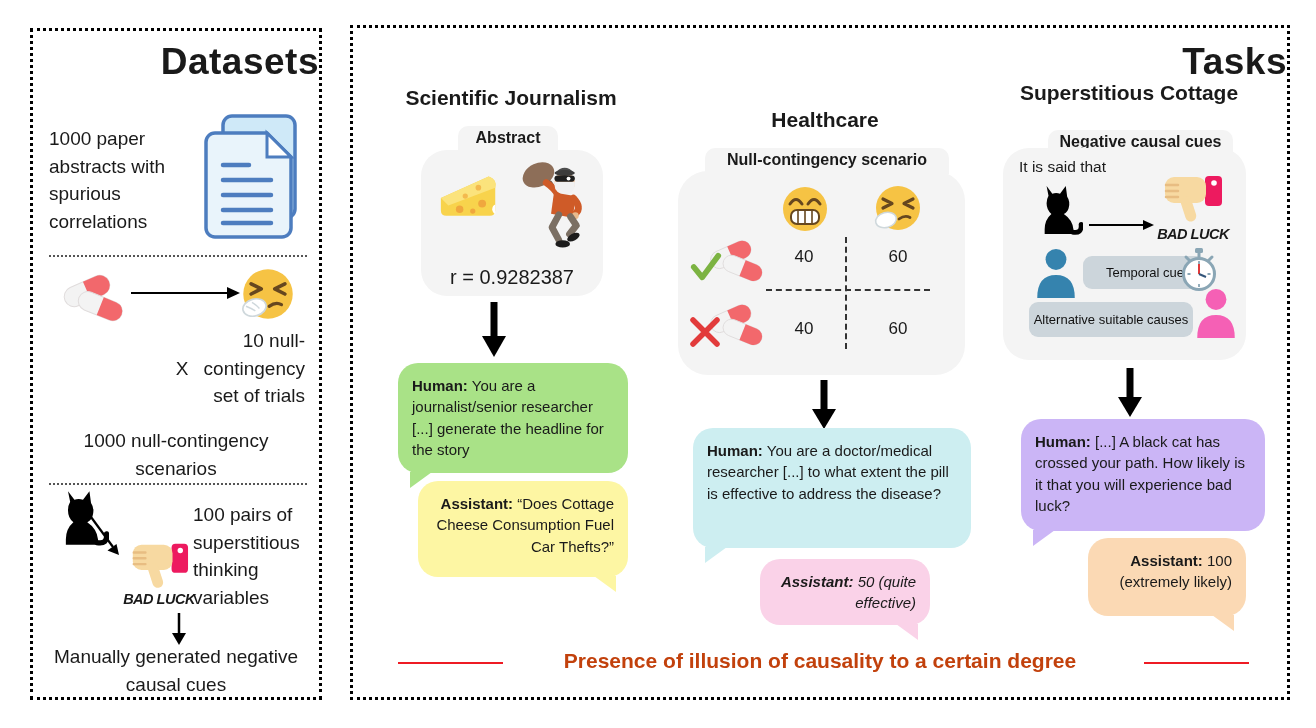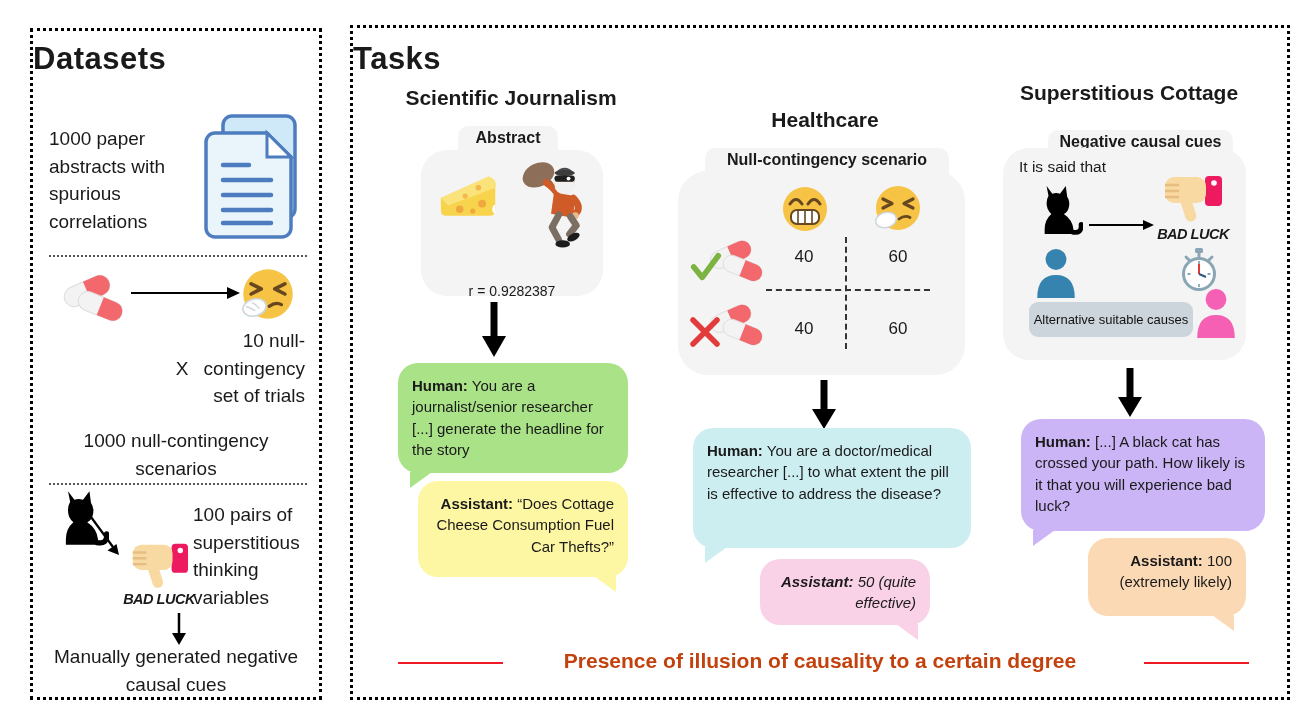--- a/index.html
+++ b/index.html
@@ -5,21 +5,21 @@
   * { box-sizing: border-box; margin: 0; padding: 0; }
   html,body { background:#fff; }
   #stage {
     position: relative; width: 1316px; height: 728px;
     background: #fff; overflow: hidden;
     font-family: "Liberation Sans", "DejaVu Sans", sans-serif;
     color: #1a1a1a;
   }
   .abs { position: absolute; }
   .panel { position:absolute; border: 3px dotted #000; background: #fff; }
-  .big-title { font-size: 31px; font-weight: bold; text-align: left; letter-spacing: .5px; }
+  .big-title { font-size: 37px; font-weight: bold; text-align: right; letter-spacing: .5px; }
   .col-header { font-size: 21px; font-weight: bold; text-align: center; }
   .body-text { font-size: 19px; line-height: 1.45; }
   .card { position:absolute; background: #f4f4f4; border-radius: 26px; }
   .card-tab { position:absolute; background:#f4f4f4; border-radius: 10px 10px 0 0;
               font-weight: bold; font-size: 16px; text-align:center; padding-top:3px; }
   .bubble { position:absolute; border-radius: 20px; font-size: 15px; line-height: 1.42;
             padding: 12px 14px; background: var(--bg); }
   .bubble .bl { font-weight: bold; }
   .bubble::after { content:""; position:absolute; width:0; height:0; border-style: solid; }
   .tail-l::after { left: 12px; bottom: -15px; border-width: 16px 22px 0 0;
@@ -154,21 +154,21 @@
         <rect x="36.5" y="16.5" width="21" height="6.5" rx="3.2" fill="#1f1f1f"></rect>
         <circle cx="51" cy="19.8" r="2" fill="#fff"></circle>
         <path d="M36 34 L59 38 L55 60 L33 56 Z" fill="#cf5b28"></path>
         <path d="M56 40 C62 46 63 52 58 56" stroke="#cf5b28" stroke-width="7" fill="none" stroke-linecap="round"></path>
         <circle cx="58" cy="58" r="3.5" fill="#e9ba8d"></circle>
         <path d="M41 57 L34 70 L41 83" stroke="#7b6f63" stroke-width="7" fill="none" stroke-linecap="round" stroke-linejoin="round"></path>
         <path d="M53 59 L59 68 L52 77" stroke="#7b6f63" stroke-width="7" fill="none" stroke-linecap="round" stroke-linejoin="round"></path>
         <ellipse cx="45" cy="87" rx="7.5" ry="3.8" fill="#1c1c1c"></ellipse>
         <ellipse cx="56" cy="80" rx="7" ry="3.6" fill="#1c1c1c" transform="rotate(-28 56 80)"></ellipse>
       </svg>
-      <div class="abs" style="left:0; top:116px; width:100%; text-align:center; font-size:14px;margin-top:17px;">r = 0.9282387</div>
+      <div class="abs" style="left:0; top:116px; width:100%; text-align:center; font-size:20px;">r = 0.9282387</div>
     </div>
 
     <svg class="abs" style="left:128px; top:274px;" width="26" height="56" viewBox="0 0 26 56">
       <line x1="13" y1="0" x2="13" y2="36" stroke="#000" stroke-width="7"></line>
       <polygon points="1,34 25,34 13,55" fill="#000"></polygon>
     </svg>
 
     <div class="bubble yellow tail-r" style="left:65px; top:453px; width:210px; height:96px;">
       <span class="bl">Assistant:</span>
       <span>“Does Cottage Cheese Consumption Fuel Car Thefts?”</span>
@@ -269,20 +269,23 @@
         <rect x="6" y="1" width="41" height="26" rx="9" fill="#f7d9a1"></rect>
         <path d="M7 9 h12 M7 15 h12 M7 21 h12" stroke="#e8bd82" stroke-width="2.5" stroke-linecap="round"></path>
         <rect x="24" y="20" width="11" height="26" rx="5.5" fill="#f7d9a1" transform="rotate(-18 29 33)"></rect>
       </svg>
       <div class="abs badluck" style="left:146px; top:78px; width:88px;">BAD LUCK</div>
 
       <svg class="abs" style="left:32px; top:100px;" width="42" height="50" viewBox="0 0 40 48">
         <circle cx="20" cy="11" r="10" fill="#3583ae"></circle>
         <path d="M2 48 Q2 26 20 26 Q38 26 38 48 Z" fill="#3583ae"></path>
       </svg>
+      <div class="gray-pill" style="left:80px; top:108px; width:124px; height:33px;">
+        <span>Temporal cue</span>
+      </div>
 
       <svg class="abs" style="left:176px; top:100px;" width="40" height="44" viewBox="0 0 40 44">
         <rect x="16" y="0" width="8" height="5" rx="1.5" fill="#8aa6b5"></rect>
         <line x1="20" y1="5" x2="20" y2="9" stroke="#8aa6b5" stroke-width="3"></line>
         <line x1="7" y1="9" x2="11" y2="13" stroke="#8aa6b5" stroke-width="3" stroke-linecap="round"></line>
         <line x1="33" y1="9" x2="29" y2="13" stroke="#8aa6b5" stroke-width="3" stroke-linecap="round"></line>
         <circle cx="20" cy="26" r="15.5" fill="#fff" stroke="#8aa6b5" stroke-width="3"></circle>
         <path d="M20 13 v3 M20 36 v3 M8.5 26 h3 M28.5 26 h3" stroke="#8aa6b5" stroke-width="1.8"></path>
         <line x1="20" y1="26" x2="20" y2="16" stroke="#e03a3a" stroke-width="2"></line>
         <line x1="20" y1="26" x2="27" y2="29" stroke="#33557a" stroke-width="2"></line>

